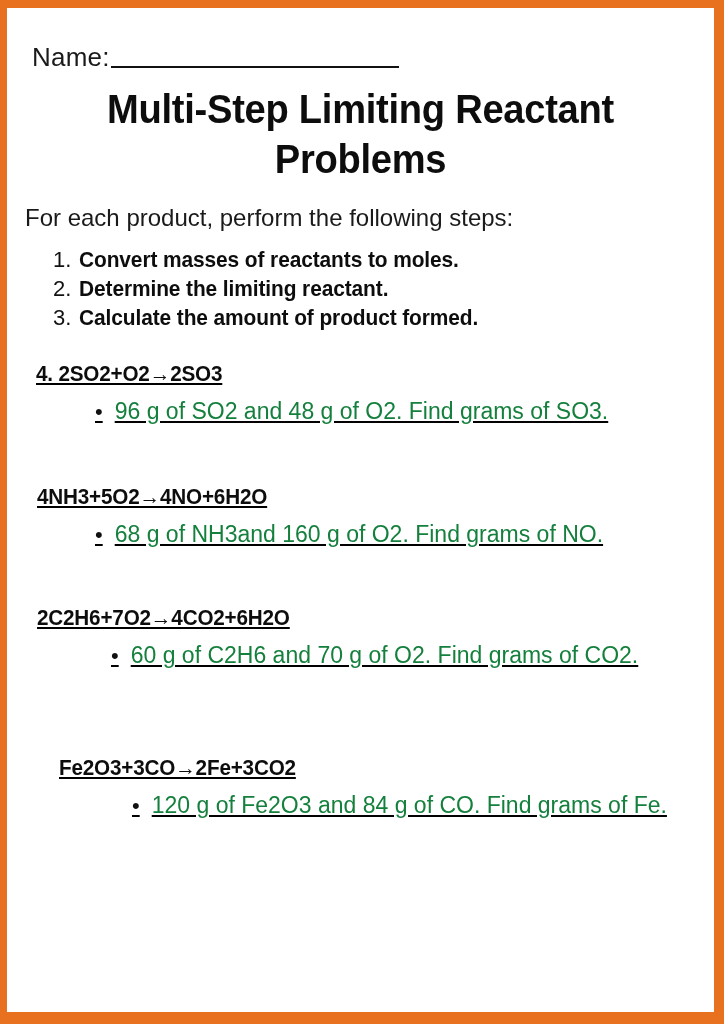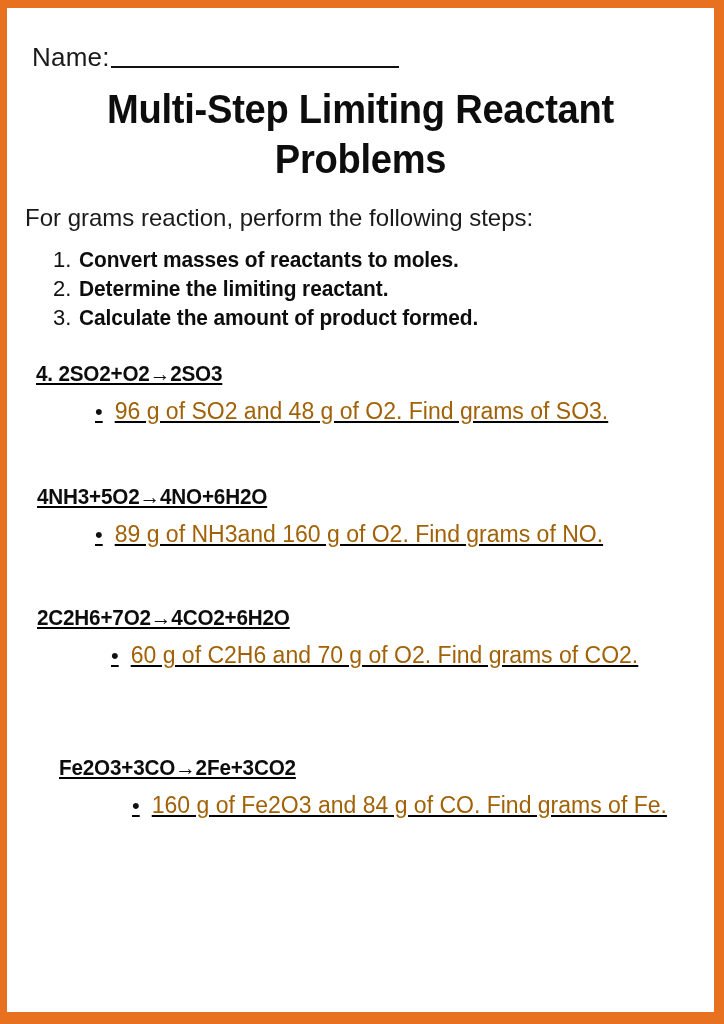--- a/index.html
+++ b/index.html
@@ -136,21 +136,21 @@
   }
   .bullet {
     font-size: 22px;
     line-height: 1;
     color: #111111;
     flex: 0 0 auto;
     margin-right: 12px;
   }
   .prompt-text {
     font-size: 23px;
-    color: #a16207;
+    color: #15803d;
     line-height: 1.25;
     white-space: nowrap;
   }
 
   
   .p0 .equation   { margin: 0 0 0 29px; }
   .p0 .prompt-row { margin: 10px 0 0 88px; }
 
   .p1 .equation   { margin: 58px 0 0 30px; }
   .p1 .prompt-row { margin: 10px 0 0 88px; }
@@ -167,21 +167,21 @@
 <div class="worksheet">
   <div class="page">
 
     <div class="name-row">
       <span class="name-label">Name:</span>
       <span class="name-rule"></span>
     </div>
 
     <div class="title">Multi-Step Limiting Reactant Problems</div>
 
-    <div class="lead-in">For grams reaction, perform the following steps:</div>
+    <div class="lead-in">For each product, perform the following steps:</div>
 
     <ol class="steps">
       <li class="step">
         <span class="step-num">1.</span>
         <span class="step-text">Convert masses of reactants to moles.</span>
       </li>
       <li class="step">
         <span class="step-num">2.</span>
         <span class="step-text">Determine the limiting reactant.</span>
       </li>
@@ -198,35 +198,35 @@
         <div class="prompt-row">
           <span class="bullet">•</span>
           <span class="prompt-text">96 g of SO2 and 48 g of O2. Find grams of SO3.</span>
         </div>
       </div>
 
       <div class="problem p1">
         <div class="equation">4NH3+5O2→4NO+6H2O</div>
         <div class="prompt-row">
           <span class="bullet">•</span>
-          <span class="prompt-text">89 g of NH3and 160 g of O2. Find grams of NO.</span>
+          <span class="prompt-text">68 g of NH3and 160 g of O2. Find grams of NO.</span>
         </div>
       </div>
 
       <div class="problem p2">
         <div class="equation">2C2H6+7O2→4CO2+6H2O</div>
         <div class="prompt-row">
           <span class="bullet">•</span>
           <span class="prompt-text">60 g of C2H6 and 70 g of O2. Find grams of CO2.</span>
         </div>
       </div>
 
       <div class="problem p3">
         <div class="equation">Fe2O3+3CO→2Fe+3CO2</div>
         <div class="prompt-row">
           <span class="bullet">•</span>
-          <span class="prompt-text">160 g of Fe2O3 and 84 g of CO. Find grams of Fe.</span>
+          <span class="prompt-text">120 g of Fe2O3 and 84 g of CO. Find grams of Fe.</span>
         </div>
       </div>
 
     </div>
   </div>
 </div>
 
 </body></html>

